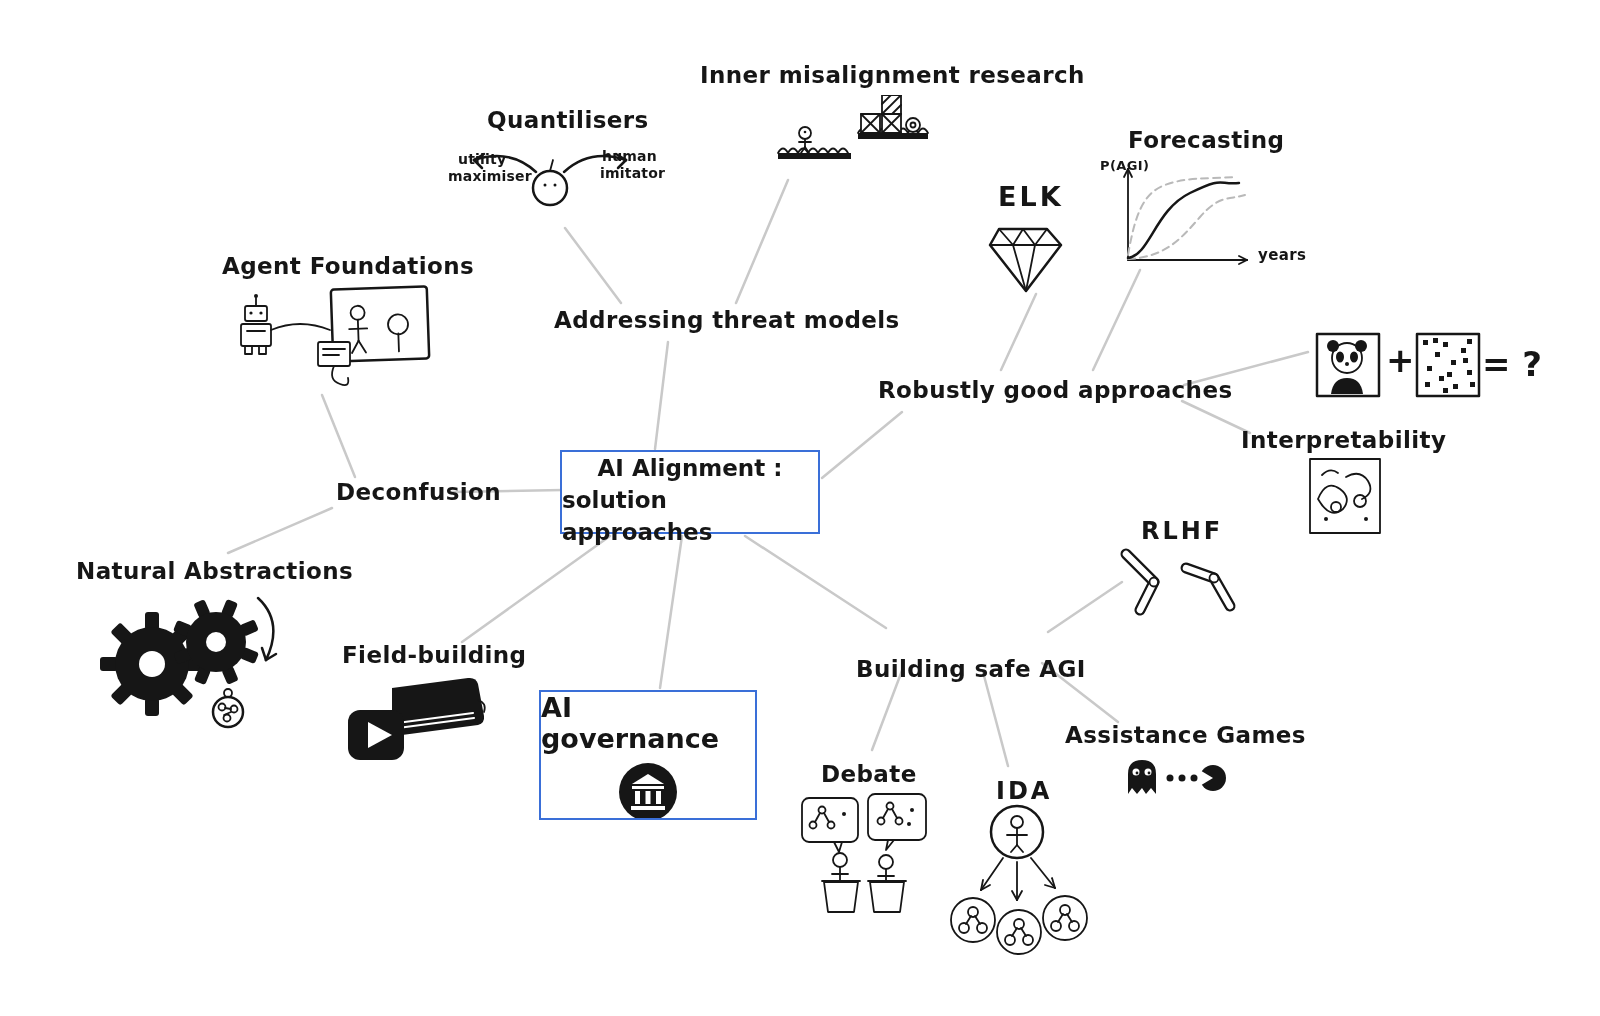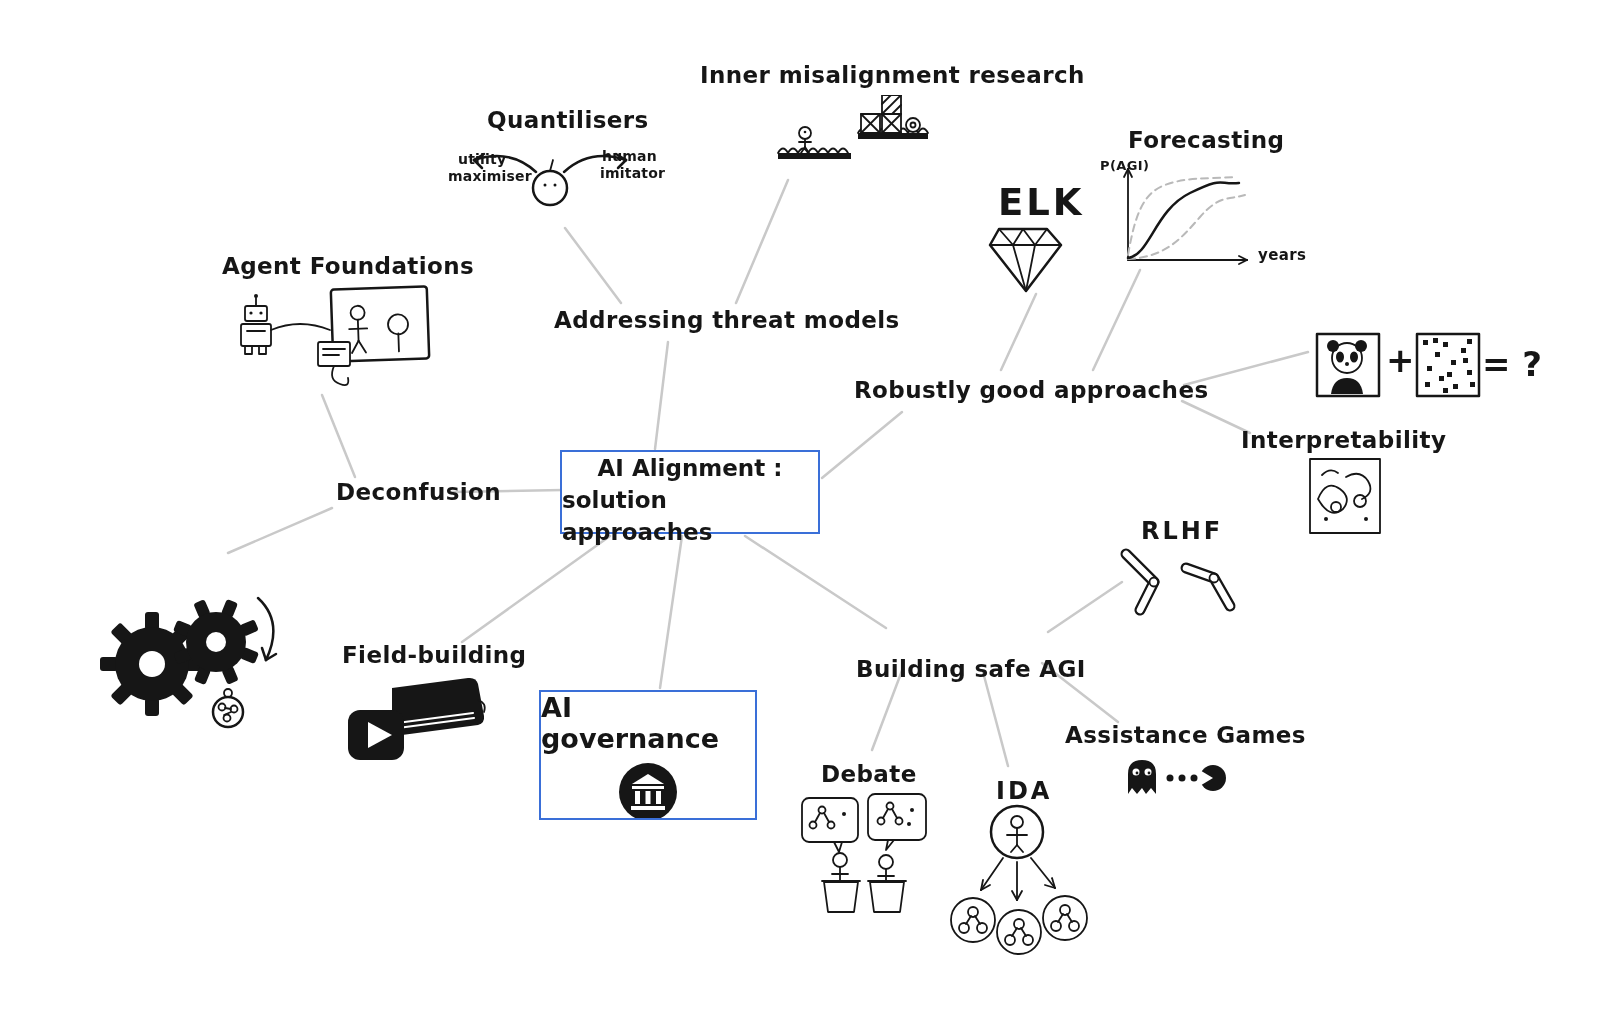--- a/index.html
+++ b/index.html
@@ -8,21 +8,21 @@
          font-family: "DejaVu Sans", "Liberation Sans", sans-serif; }
   #canvas { position: relative; width: 1600px; height: 1016px; overflow: hidden;
             color: var(--ink, #161616); background: var(--background, #ffffff); }
   .layer { position: absolute; left: 0; top: 0; }
   .label { position: absolute; font-weight: 600; font-size: 23px; letter-spacing: .4px; white-space: nowrap; }
   .small { font-size: 14px; letter-spacing: .2px; }
   .mid   { font-size: 15px; }
   .tiny  { font-size: 13px; }
   .wide  { letter-spacing: 3px; }
   .sz24  { font-size: 24px; }
-  .sz27  { font-size: 37px; }
+  .sz27  { font-size: 27px; }
   .op { position: absolute; font-size: 34px; font-weight: 700; white-space: nowrap; }
   .node-box { position: absolute; border: 2.5px solid var(--accent-blue, #3a6fd8); background: #fff; }
   #center-box { left: 560px; top: 450px; width: 260px; height: 84px; display: flex; flex-direction: column;
                 align-items: center; justify-content: space-between; font-size: 23px; font-weight: 600; line-height: 1.4; }
   #gov-box { left: 539px; top: 690px; width: 218px; height: 130px; display: flex; flex-direction: column;
              align-items: center; gap: 5px; }
   .gov-label { font-size: 27px; font-weight: 600; }
   .icon { position: absolute; }
   .si  { stroke: var(--ink,#161616); stroke-width: 2.5; fill: none; stroke-linecap: round; stroke-linejoin: round; }
   .si2 { stroke: var(--ink,#161616); stroke-width: 1.8; fill: none; stroke-linecap: round; stroke-linejoin: round; }
@@ -57,32 +57,33 @@
     <line class="conn" x1="1048" y1="632" x2="1122" y2="582"></line>
     <line class="conn" x1="903" y1="668" x2="872" y2="750"></line>
     <line class="conn" x1="983" y1="672" x2="1008" y2="766"></line>
     <line class="conn" x1="1042" y1="663" x2="1118" y2="722"></line>
     <line class="conn" x1="610" y1="536" x2="462" y2="642"></line>
     <line class="conn" x1="682" y1="536" x2="660" y2="688"></line>
   </svg>
 
   <div class="label" style="left:222px; top:253px;">Agent Foundations</div>
   <div class="label" style="left:312px; top:479px;margin-left:24px;">Deconfusion</div>
+  <div class="label" style="left:76px; top:558px;">Natural Abstractions</div>
   <div class="label" style="left:487px; top:107px;">Quantilisers</div>
   <div class="label small" style="left:458px; top:151px;">utility</div>
   <div class="label small" style="left:448px; top:168px;">maximiser</div>
   <div class="label small" style="left:602px; top:148px;">human</div>
   <div class="label small" style="left:600px; top:165px;">imitator</div>
   <div class="label" style="left:700px; top:62px;">Inner misalignment research</div>
   <div class="label" style="left:554px; top:307px;">Addressing threat models</div>
   <div class="label sz27 wide" style="left:998px; top:181px;">ELK</div>
   <div class="label" style="left:1128px; top:127px;">Forecasting</div>
   <div class="label tiny" style="left:1100px; top:158px;">P(AGI)</div>
   <div class="label mid" style="left:1258px; top:246px;">years</div>
-  <div class="label" style="left:854px; top:377px;">Robustly good approaches</div>
+  <div class="label" style="left:878px; top:377px;">Robustly good approaches</div>
   <div class="op" style="left:1386px; top:340px;">+</div>
   <div class="op" style="left:1482px; top:344px;">= ?</div>
   <div class="label" style="left:1241px; top:427px;">Interpretability</div>
   <div class="label sz24 wide" style="left:1141px; top:517px;">RLHF</div>
   <div class="label" style="left:856px; top:656px;">Building safe AGI</div>
   <div class="label" style="left:342px; top:642px;">Field-building</div>
   <div class="label" style="left:821px; top:761px;text-align:center;">Debate</div>
   <div class="label sz24 wide" style="left:996px; top:777px;">IDA</div>
   <div class="label" style="left:1065px; top:722px;">Assistance Games</div>
 

